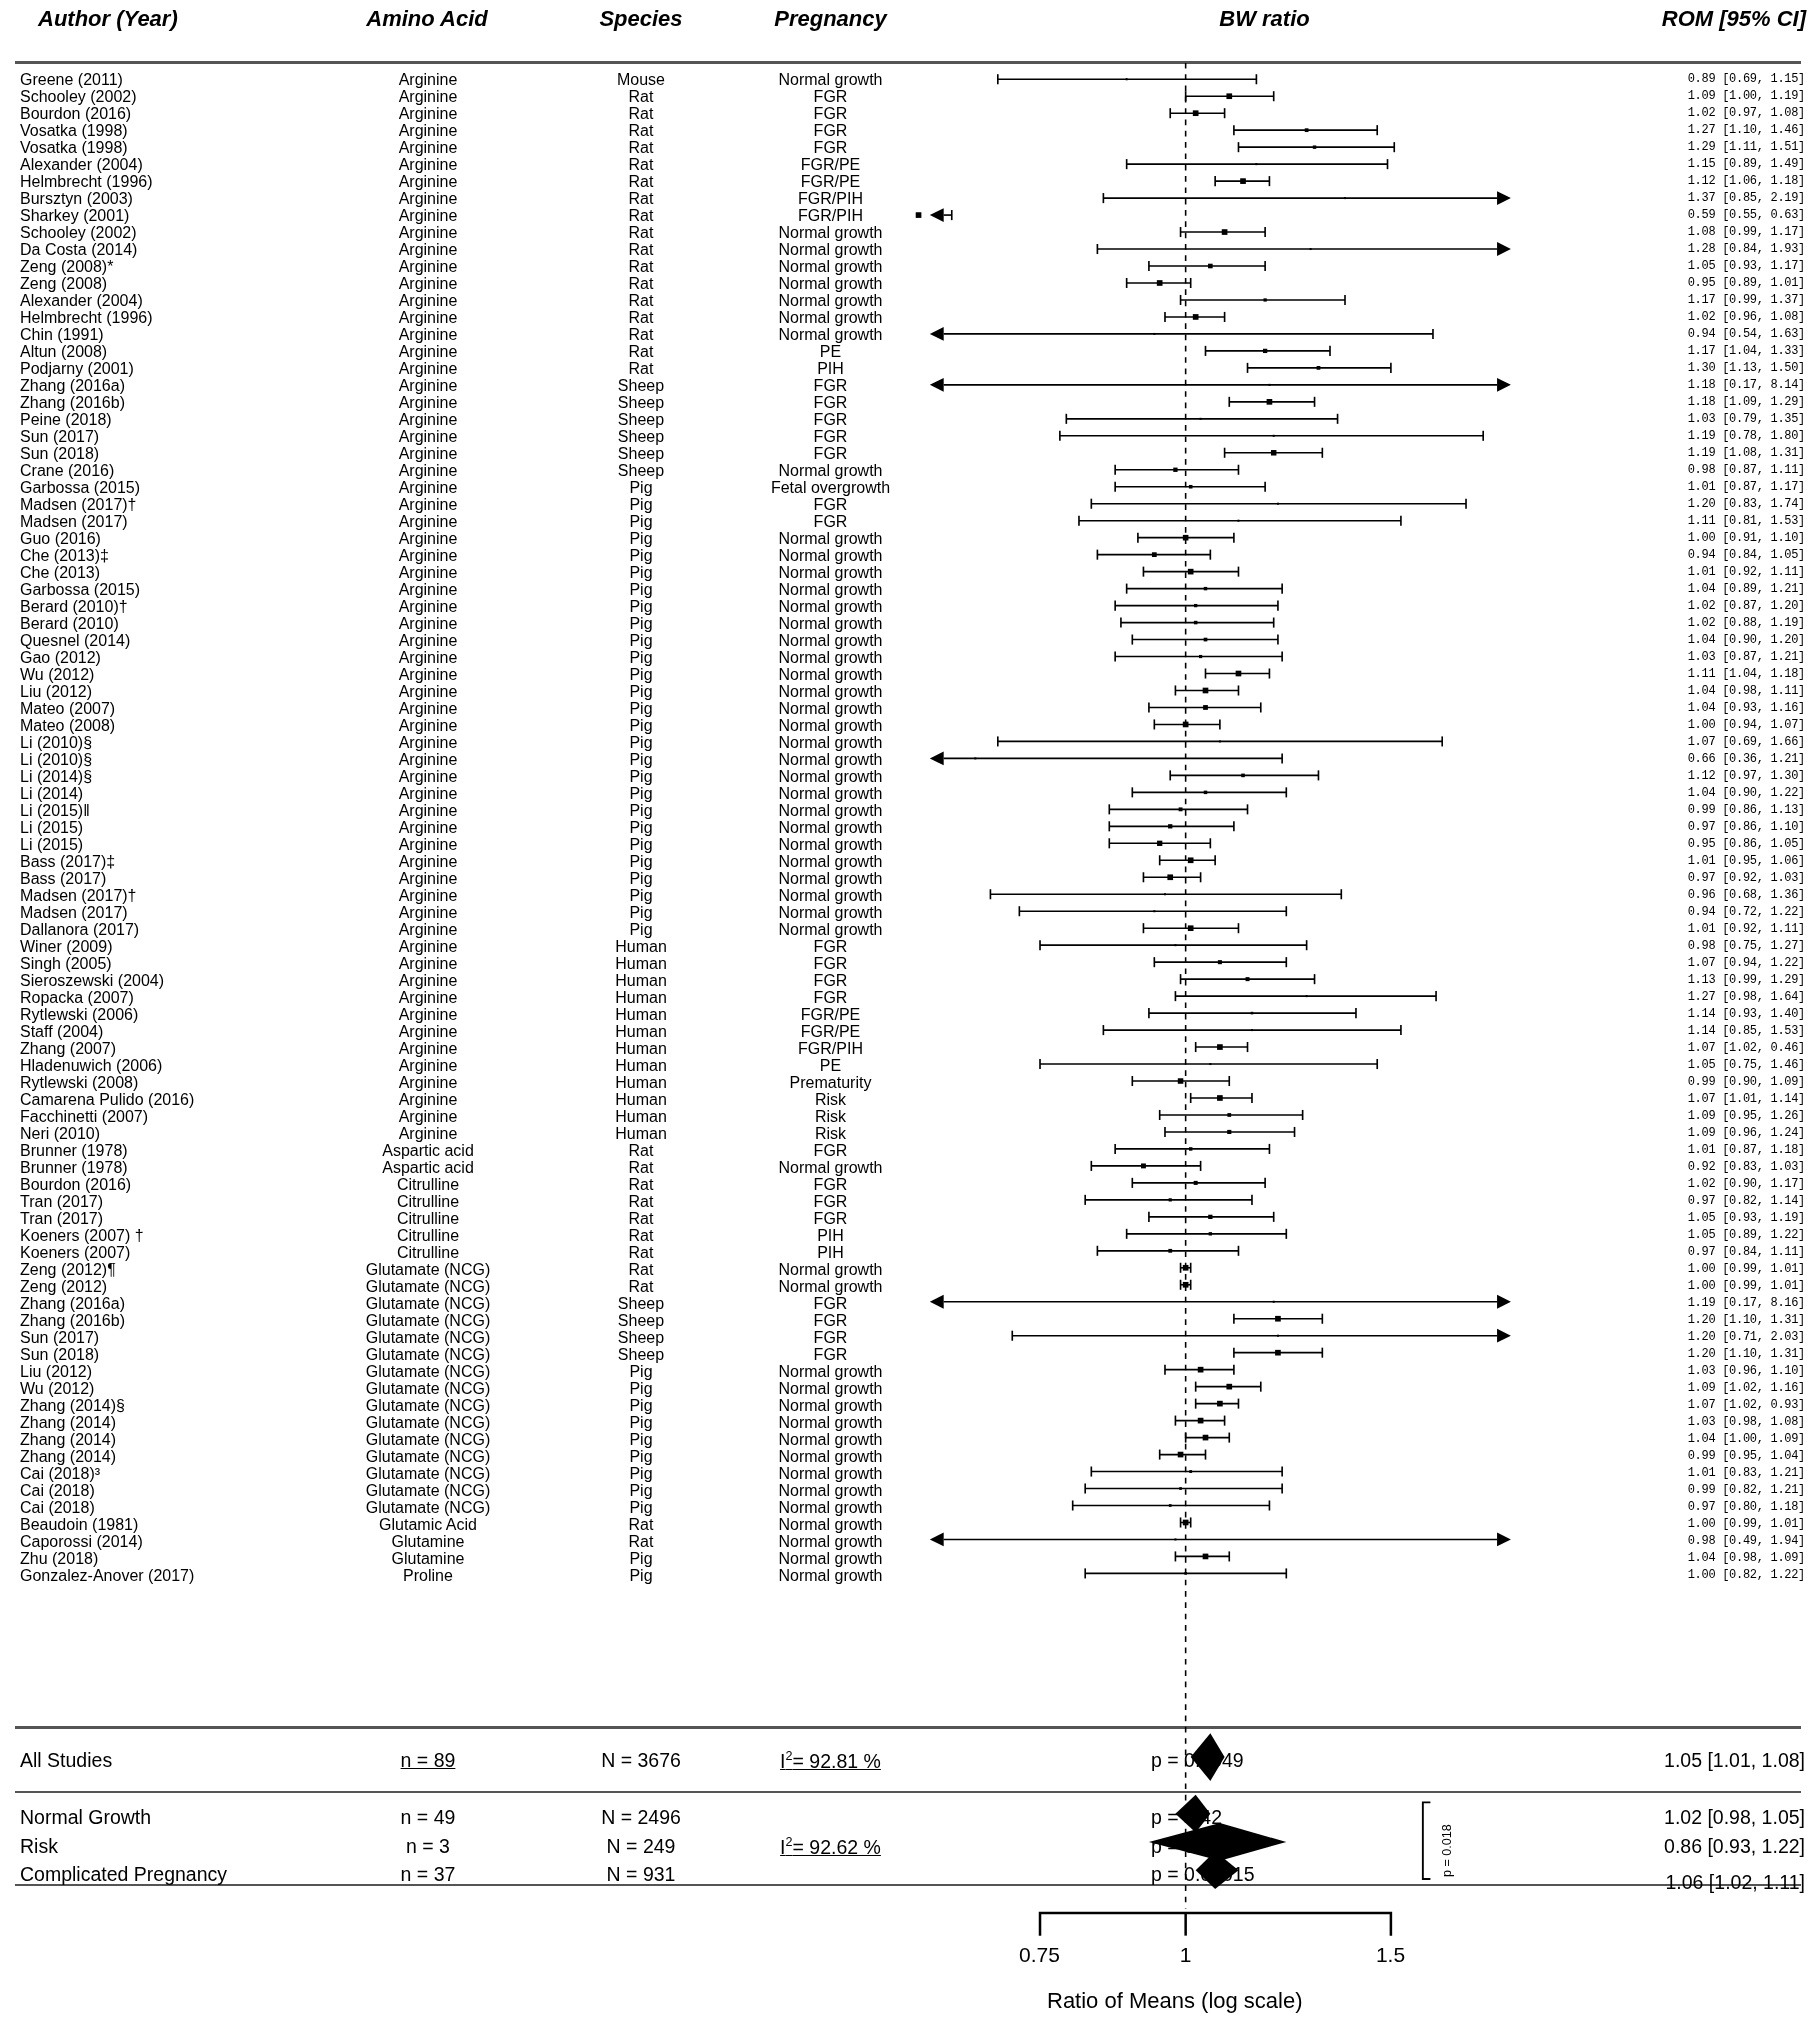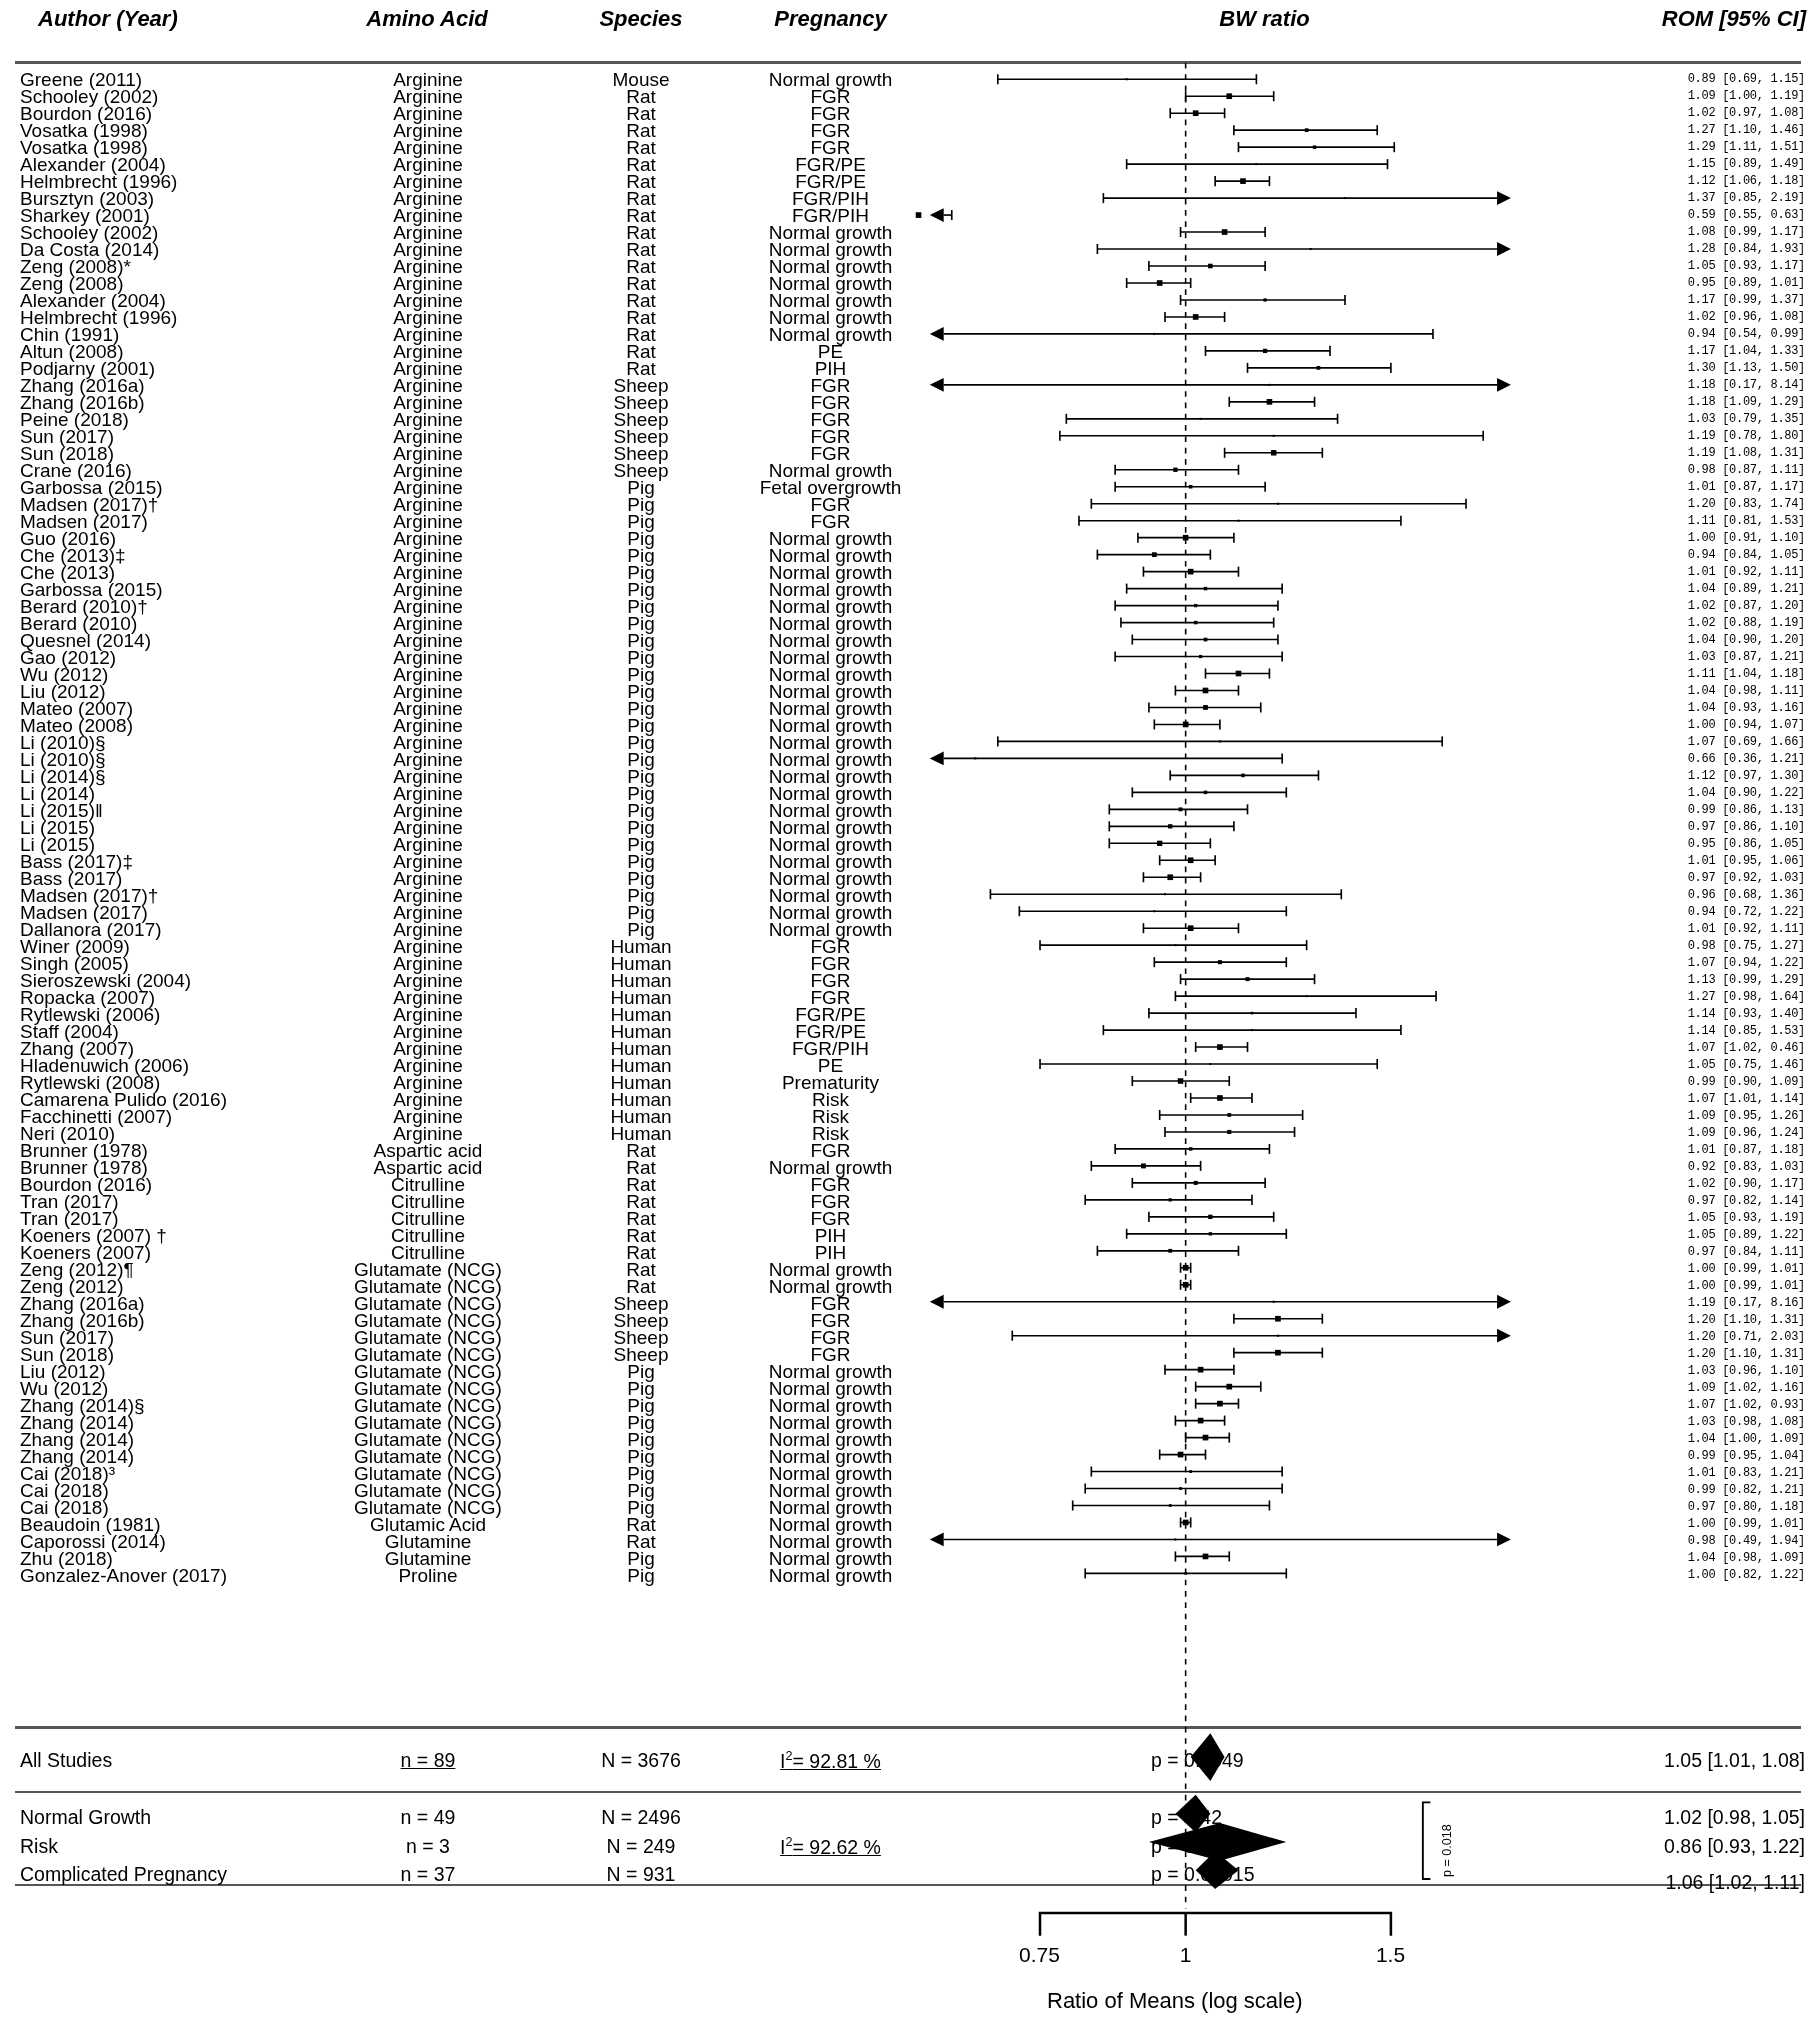--- a/index.html
+++ b/index.html
@@ -21,21 +21,21 @@
   .hdr-preg    { left:730px;top:6.3px; width:201px; text-align:center; }
   .hdr-bw      { left:1120px;top:6.3px; width:289px; text-align:center; }
   .hdr-rom     { left:1554px;top:6.3px; width:252px; text-align:right; }
 
   
   .rule { position:absolute; left:15px; width:1786px; background:#555; }
   .rule.thick { height:3.1px; }
   .rule.thin  { height:1.9px; }
 
   
-  .col { position:absolute; font-size:19px; line-height:17px; white-space:nowrap; }
+  .col { position:absolute; font-size:16px; line-height:17px; white-space:nowrap; }
   .c-author  { left:20px;  width:277px; text-align:left; }
   .c-aa      { left:302px; width:252px; text-align:center; }
   .c-species { left:553px; width:176px; text-align:center; }
   .c-preg    { left:730px;width:201px; text-align:center; }
   .c-rom     { left:1535px;width:270px; text-align:right; font-family:"Liberation Mono", monospace; font-size:12px;}
 
   .col .r { height:17px; display:block; overflow:visible; }
   .c-rom .r { letter-spacing:-0.3px; }
 
   
@@ -453,21 +453,21 @@
       <span class="r">1.15 [0.89, 1.49]</span>
       <span class="r">1.12 [1.06, 1.18]</span>
       <span class="r">1.37 [0.85, 2.19]</span>
       <span class="r">0.59 [0.55, 0.63]</span>
       <span class="r">1.08 [0.99, 1.17]</span>
       <span class="r">1.28 [0.84, 1.93]</span>
       <span class="r">1.05 [0.93, 1.17]</span>
       <span class="r">0.95 [0.89, 1.01]</span>
       <span class="r">1.17 [0.99, 1.37]</span>
       <span class="r">1.02 [0.96, 1.08]</span>
-      <span class="r">0.94 [0.54, 0.99]</span>
+      <span class="r">0.94 [0.54, 1.63]</span>
       <span class="r">1.17 [1.04, 1.33]</span>
       <span class="r">1.30 [1.13, 1.50]</span>
       <span class="r">1.18 [0.17, 8.14]</span>
       <span class="r">1.18 [1.09, 1.29]</span>
       <span class="r">1.03 [0.79, 1.35]</span>
       <span class="r">1.19 [0.78, 1.80]</span>
       <span class="r">1.19 [1.08, 1.31]</span>
       <span class="r">0.98 [0.87, 1.11]</span>
       <span class="r">1.01 [0.87, 1.17]</span>
       <span class="r">1.20 [0.83, 1.74]</span>

